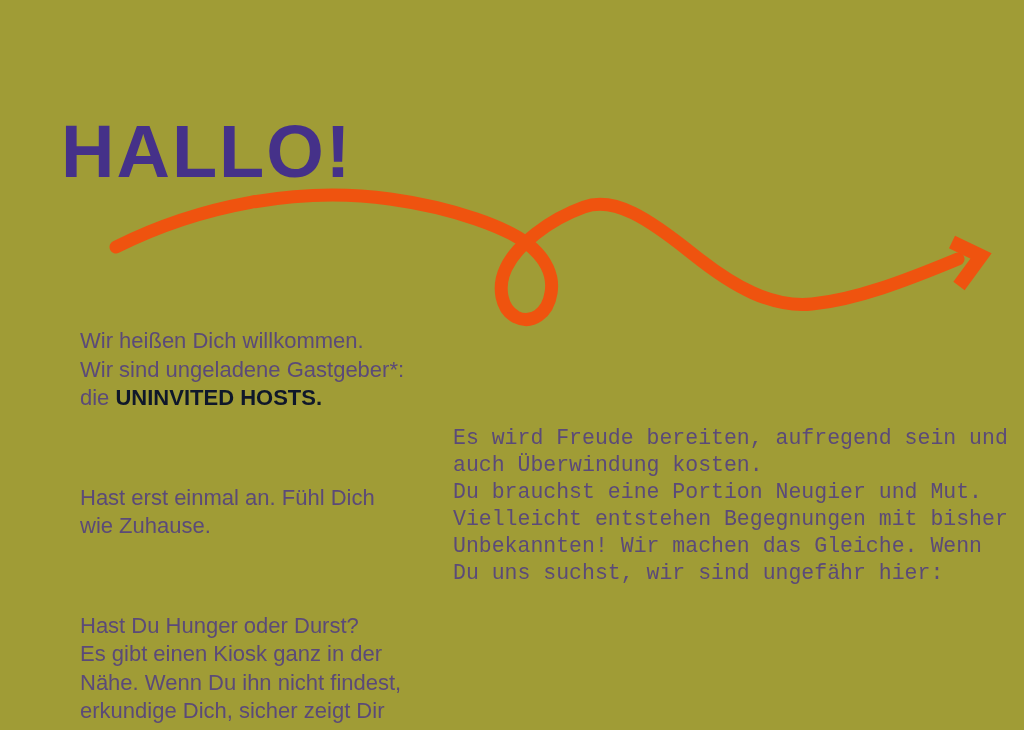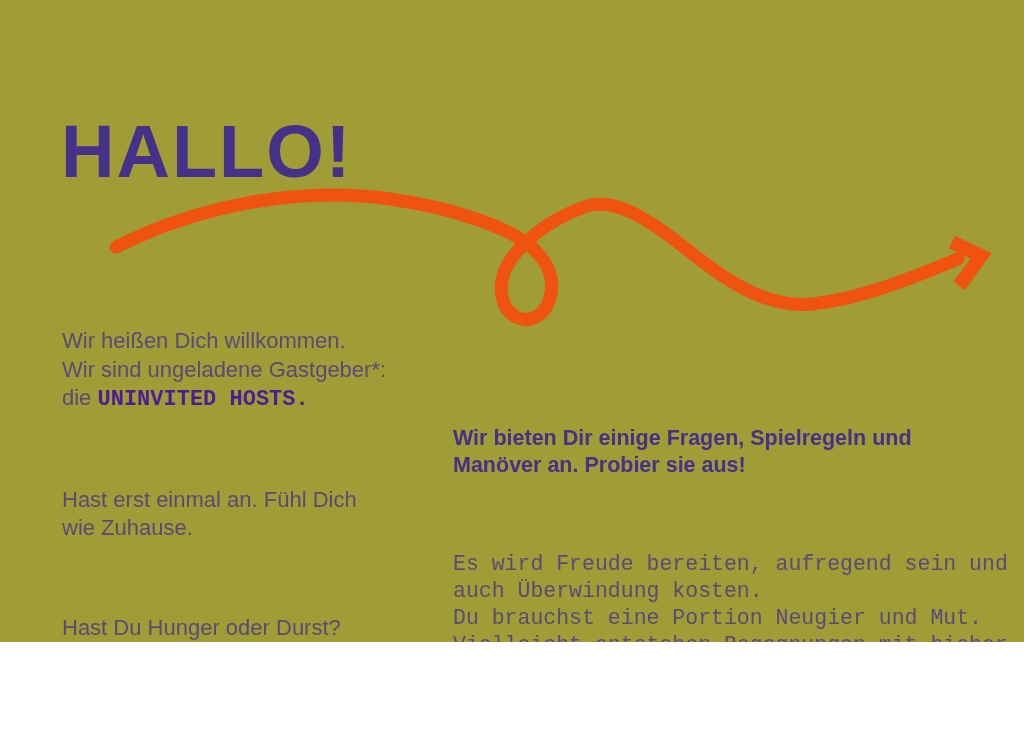--- a/index.html
+++ b/index.html
@@ -1,19 +1,19 @@
 <!DOCTYPE html>
 <html><head>
 <meta charset="utf-8">
 <style>
   html, body { margin: 0; padding: 0; }
   .page {
     position: relative;
     width: 1024px;
-    height: 642px;
+    height: 730px;
     background: #a09c36;
     overflow: hidden;
     font-family: "Liberation Sans", sans-serif;
   }
   .title {
     position: absolute;
     left: 61px;
     top: 65px;
     font-size: 74px;
     line-height: 74px;
@@ -39,28 +39,28 @@
     color: #5b4a78;
   }
   .col-right {
     left: 453px;
     top: 371px;
     font-size: 21.5px;
     line-height: 27px;
     color: #5b4a78;
   }
   .col p { margin: 0; }
-  .col-left p { margin-bottom: 14px; }
+  .col-left p { margin-bottom: 14px; margin-left: 18px; }
   .rc-heading {
     font-weight: bold;
     color: #453189;
     margin-bottom: 18px !important;
   }
   .rc-body { margin-bottom: 10px !important; font-family: Liberation Mono, monospace; }
-  .bold-violet { font-weight: bold; color: #4c1d95; font-family: Liberation Mono, monospace; }
+  .bold-violet { font-weight: bold; color: #0f172a; }
 </style>
 </head>
 <body>
 
 <div class="page">
 
   <h1 class="title">HALLO!</h1>
 
   <svg class="arrow-svg" viewBox="0 0 1024 731" xmlns="http://www.w3.org/2000/svg">
     <path d="M 116 247
@@ -84,22 +84,20 @@
 wie Zuhause.</p>
     <p>Hast Du Hunger oder Durst?
 Es gibt einen Kiosk ganz in der
 Nähe. Wenn Du ihn nicht findest,
 erkundige Dich, sicher zeigt Dir
 jemand den Weg.</p>
     
   </div>
 
   <div class="col col-right">
-    <p class="rc-heading">Wir bieten Dir einige Fragen, Spielregeln und
-Manöver an. Probier sie aus!</p>
     <p class="rc-body">Es wird Freude bereiten, aufregend sein und
 auch Überwindung kosten.
 Du brauchst eine Portion Neugier und Mut.
 Vielleicht entstehen Begegnungen mit bisher
 Unbekannten! Wir machen das Gleiche. Wenn
 Du uns suchst, wir sind ungefähr hier:</p>
     
   </div>
 
 </div>

